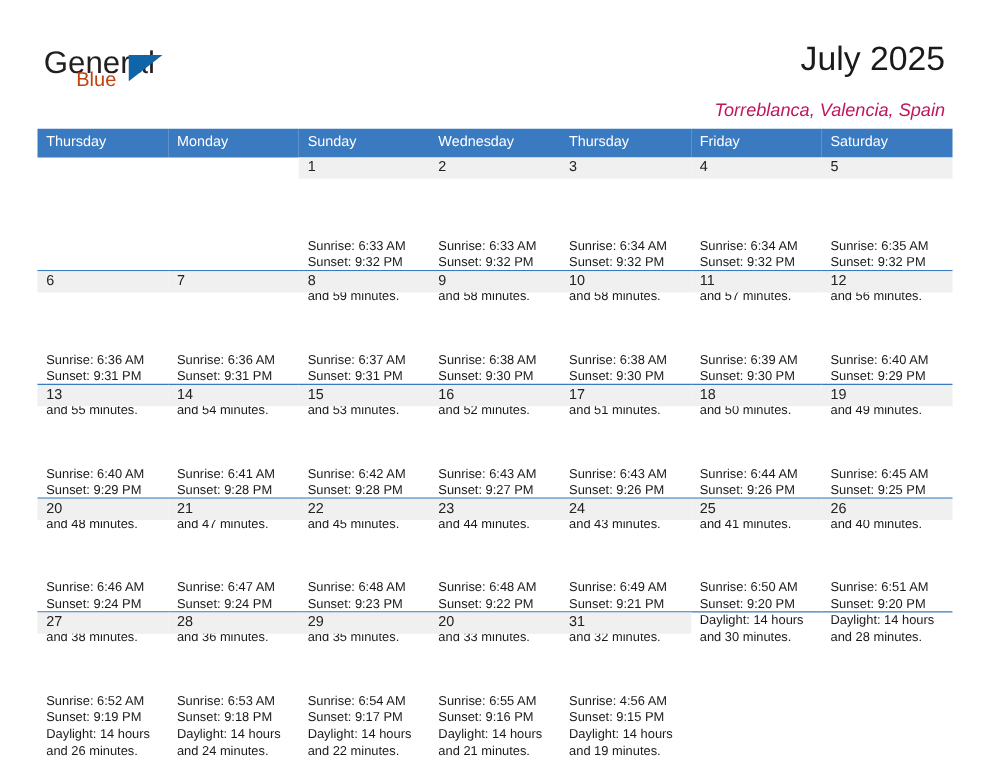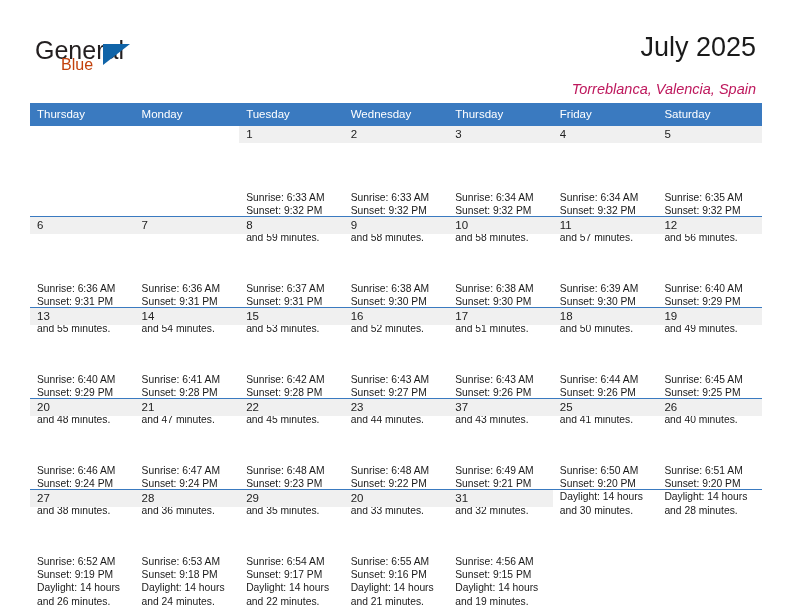--- a/index.html
+++ b/index.html
@@ -166,21 +166,21 @@
       <div class="cal-subtitle">Torreblanca, Valencia, Spain</div>
     </div>
 
   </div>
 
   <table class="cal">
     <thead>
       <tr>
         <th>Thursday</th>
         <th>Monday</th>
-        <th>Tuesday</th>
+        <th>Sunday</th>
         <th>Wednesday</th>
         <th>Thursday</th>
         <th>Friday</th>
         <th>Saturday</th>
       </tr>
     </thead>
     <tbody id="cal-body">
         <tr>
           <td>
             <div class="daycell blank">
@@ -423,21 +423,21 @@
               <div class="daynum-band">23</div>
               <div class="details">
                 <div>Sunrise: 6:48 AM</div>
                 <div>Sunset: 9:22 PM</div>
                 <div class="dl">Daylight: 12 hours and 33 minutes.</div>
               </div>
             </div>
           </td>
           <td>
             <div class="daycell">
-              <div class="daynum-band">37</div>
+              <div class="daynum-band">24</div>
               <div class="details">
                 <div>Sunrise: 6:49 AM</div>
                 <div>Sunset: 9:21 PM</div>
                 <div class="dl">Daylight: 14 hours and 32 minutes.</div>
               </div>
             </div>
           </td>
           <td>
             <div class="daycell">
               <div class="daynum-band">25</div>

